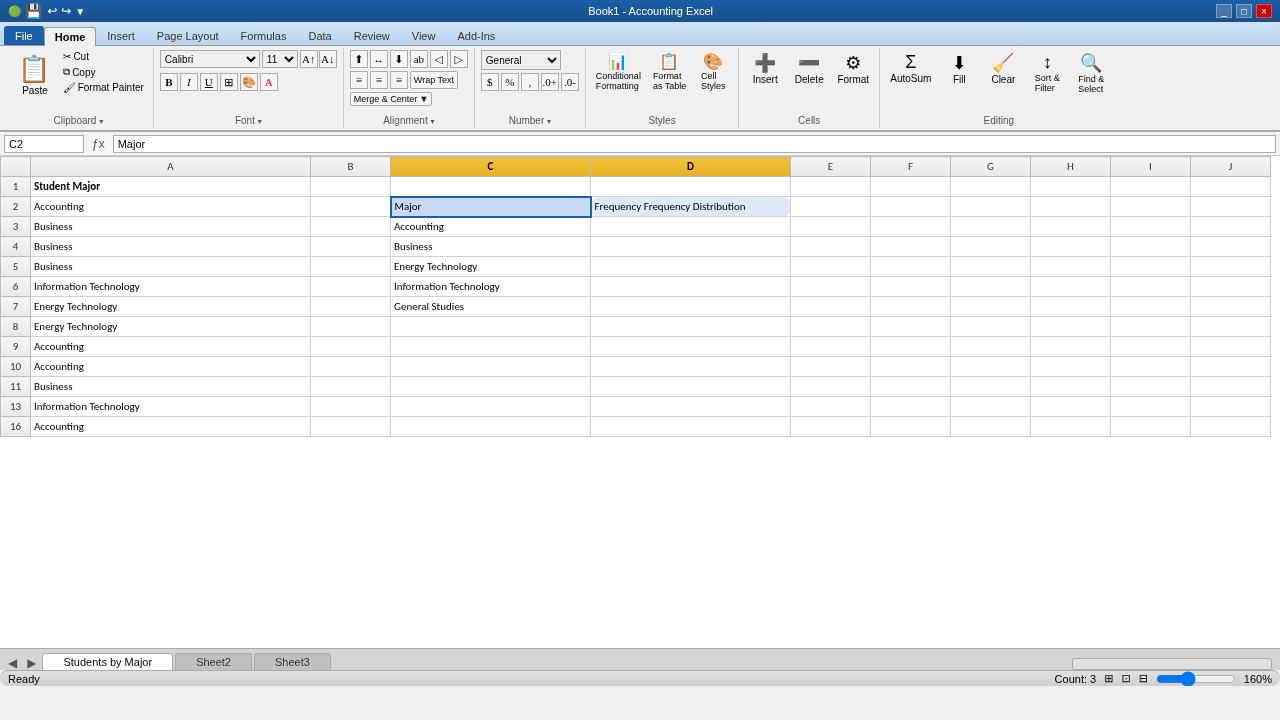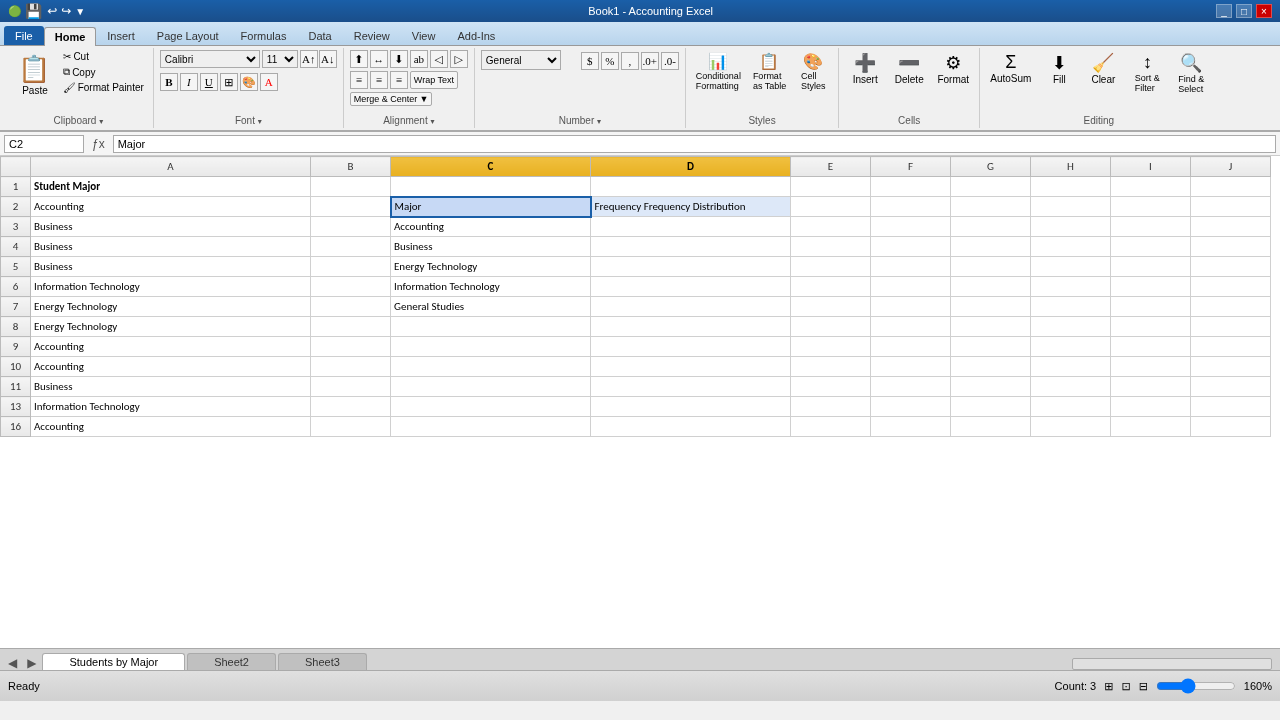--- a/index.html
+++ b/index.html
@@ -191,32 +191,33 @@
     }
     table.grid td.selected-range {
       background: #dde8f8;
     }
     table.grid td.bold { font-weight: bold; }
 
     
     .status-bar {
       background: linear-gradient(to bottom, #e0e0e0, #d0d0d0);
       border-top: 1px solid #aaa;
-      height: 31px;
+      height: 16px;
       display: flex;
       align-items: center;
       justify-content: space-between;
       padding: 0 8px;
       font-size: 11px;
+      border-radius: 9px;
     }
     .status-left { display: flex; gap: 8px; align-items: center; }
     .status-right { display: flex; gap: 8px; align-items: center; }
     .zoom-slider { width: 80px; height: 10px; }
     .sheet-tab {
-      padding: 2px 26px;
+      padding: 2px 20px;
       font-size: 11px;
       cursor: pointer;
       border: 1px solid #aaa;
       border-bottom: none;
       border-radius: 3px 3px 0 0;
       background: #c0c0c0;
       color: #333;
     }
     .sheet-tab.active {
       background: white;
@@ -379,21 +380,21 @@
         <div class="ribbon-btn-small" style="border:1px solid #aaa;padding:1px 3px;background:#f5f5f5;font-size:9px;">
           <span>Merge &amp; Center</span>
           <span>▼</span>
         </div>
       </div>
     </div>
     <div class="ribbon-group-label">Alignment <span style="font-size:8px;">▾</span></div>
   </div>
 
   <div class="ribbon-group" style="min-width:90px;">
-    <div class="ribbon-group-content" style="flex-direction:row;gap:20px;padding-bottom:14px;align-items:flex-end;">
+    <div class="ribbon-group-content" style="flex-direction:column;gap:3px;padding-bottom:14px;align-items:flex-start;">
       <select style="font-size:10px;height:20px;border:1px solid #aaa;width:80px;">
         <option>General</option>
       </select>
       <div style="display:flex;gap:2px;justify-content:center;">
         <div class="font-btn">$</div>
         <div class="font-btn">%</div>
         <div class="font-btn">,</div>
         <div class="font-btn">.0+</div>
         <div class="font-btn">.0-</div>
       </div>
@@ -501,21 +502,21 @@
             <td style="min-width: 80px; max-width: 80px;"></td>
             <td style="min-width: 80px; max-width: 80px;"></td>
             <td style="min-width: 80px; max-width: 80px;"></td>
             <td style="min-width: 80px; max-width: 80px;"></td>
           </tr>
           <tr>
             <th class="row-header">2</th>
             <td style="min-width: 280px; max-width: 280px;">Accounting</td>
             <td style="min-width: 80px; max-width: 80px;"></td>
             <td class="selected" style="min-width: 200px; max-width: 200px;">Major</td>
-            <td class="selected-range" style="min-width: 200px; max-width: 200px;">Frequency Frequency Distribution</td>
+            <td class="selected-range" style="min-width: 200px; max-width: 200px; border-radius: 9px;">Frequency Frequency Distribution</td>
             <td style="min-width: 80px; max-width: 80px;"></td>
             <td style="min-width: 80px; max-width: 80px;"></td>
             <td style="min-width: 80px; max-width: 80px;"></td>
             <td style="min-width: 80px; max-width: 80px;"></td>
             <td style="min-width: 80px; max-width: 80px;"></td>
             <td style="min-width: 80px; max-width: 80px;"></td>
           </tr>
           <tr>
             <th class="row-header">3</th>
             <td style="min-width: 280px; max-width: 280px;">Business</td>

